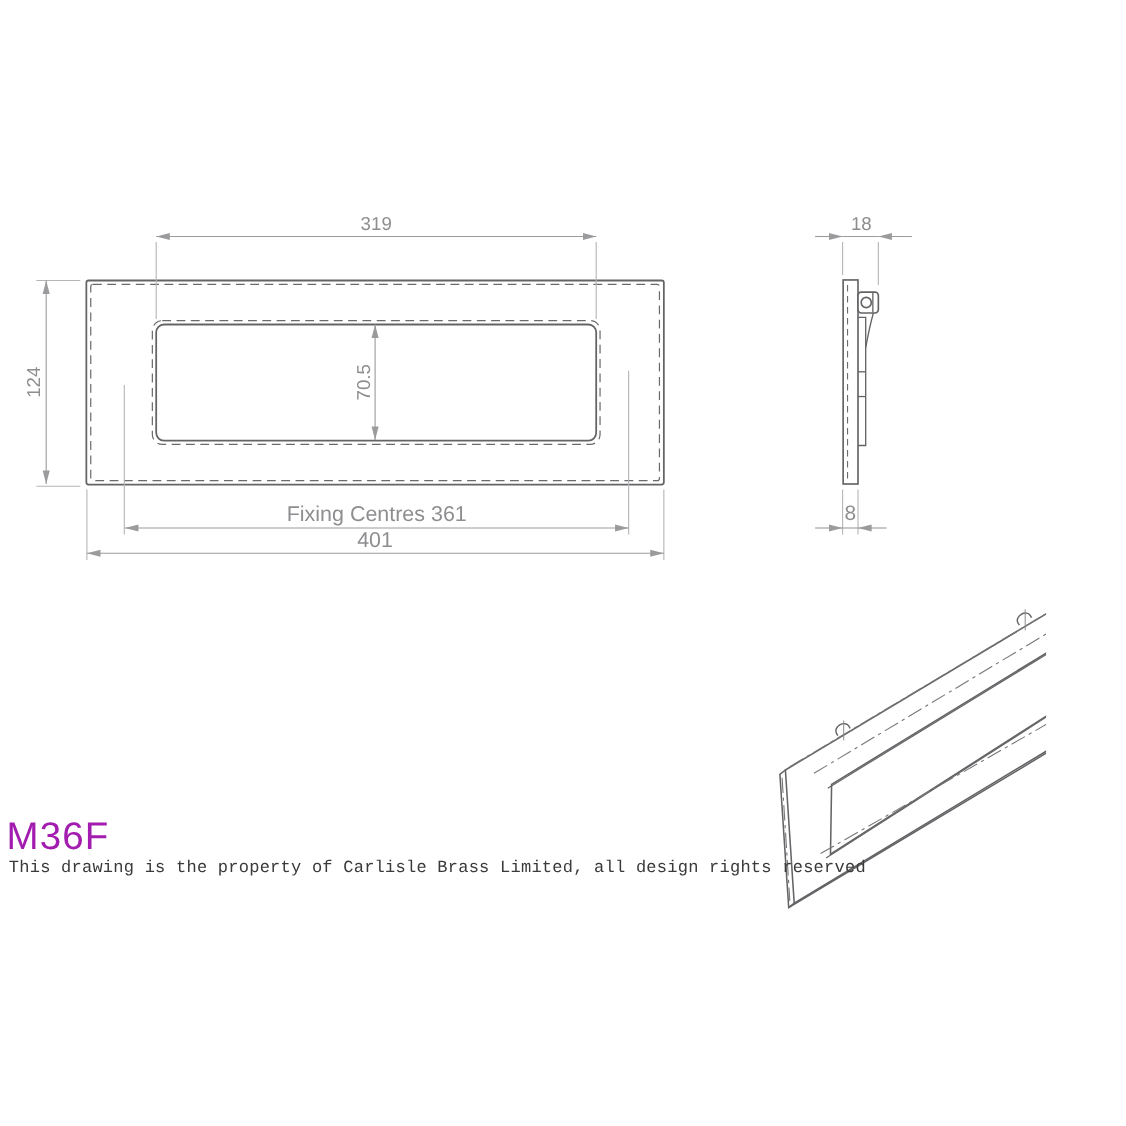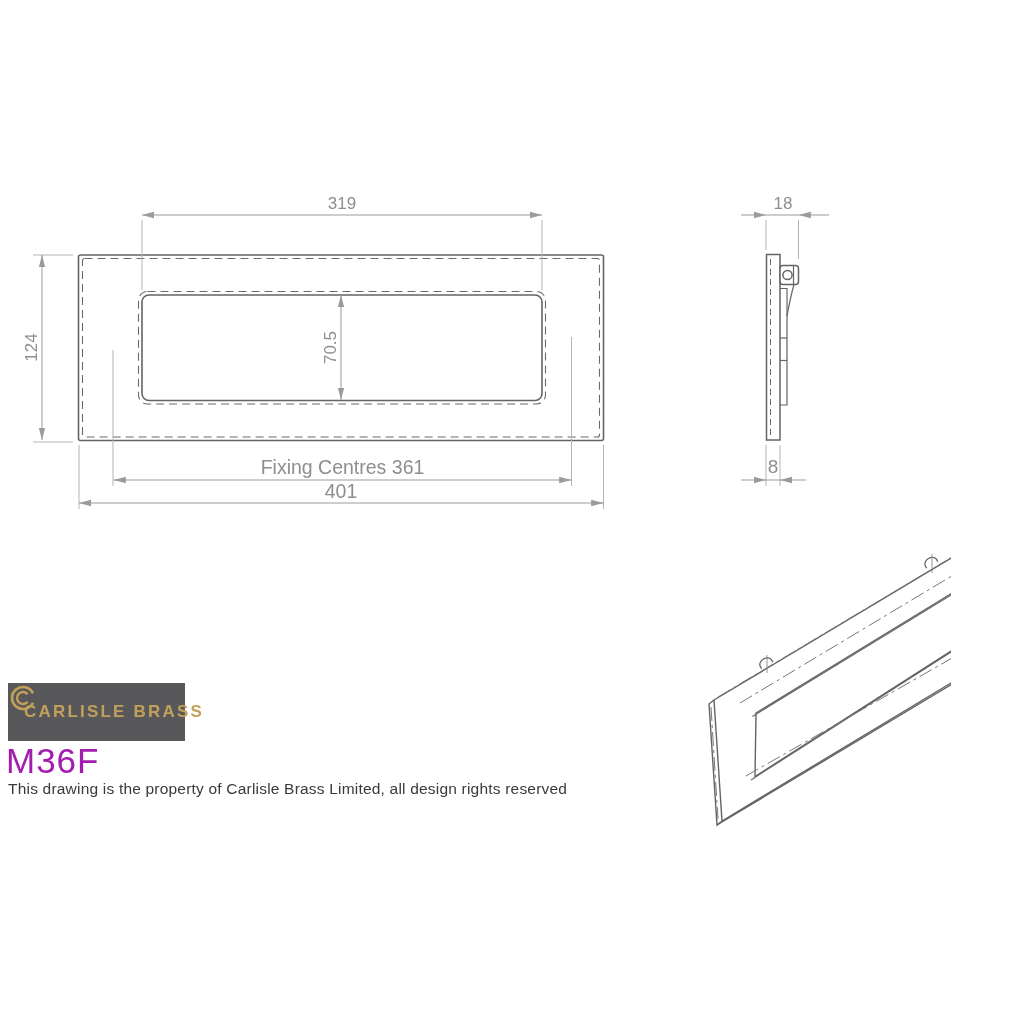--- a/index.html
+++ b/index.html
@@ -15,21 +15,21 @@
   }
   .logo-mark{flex:0 0 auto;margin-right:9px;}
   .logo-text{
     color:#c2a05a;font-size:17px;font-weight:bold;letter-spacing:2.2px;white-space:nowrap;
   }
   .product-code{
     position:absolute;left:6px;top:741px;font-size:35px;font-weight:300;
     color:#a21caf;letter-spacing:1px;
   }
   .disclaimer{
-    position:absolute;left:8px;top:780px;font-size:15.5px;color:#3a3a3a;letter-spacing:0.2px;
+    position:absolute;left:8px;top:780px;font-size:15.5px;color:#3a3a3a;letter-spacing:0.2px;font-family:Liberation Mono, monospace;
   }
 </style>
 </head>
 <body>
 
 <div class="sheet">
 
   <svg width="1024" height="1024" viewBox="0 0 1024 1024">
     <defs>
       <marker id="arr" viewBox="0 0 12 8" refX="11.5" refY="4" markerWidth="13" markerHeight="8.6" orient="auto-start-reverse" markerUnits="userSpaceOnUse">
@@ -130,24 +130,17 @@
         <path transform="translate(767,665) rotate(-31)" d="M-6.5,0.5 L-6.5,-2 A6.5,5 0 0 1 6.5,-2 L6.5,0.5"></path>
         <path transform="translate(932,564.5) rotate(-31)" d="M-6.5,0.5 L-6.5,-2 A6.5,5 0 0 1 6.5,-2 L6.5,0.5"></path>
       </g>
       <g stroke="#8a8a8d" stroke-width="0.9" fill="none">
         <path d="M767,655 V673"></path>
         <path d="M932,554 V573"></path>
       </g>
     </g>
   </svg>
 
-  <div class="logo-box">
-    <svg class="logo-mark" width="30" height="30" viewBox="-15 -15 30 30">
-      <path d="M10,-4.7 A11,11 0 1 0 10,4.7" fill="none" stroke="#c2a05a" stroke-width="2.6"></path>
-      <path d="M4.6,-3.9 A6,6 0 1 0 4.6,3.9" fill="none" stroke="#c2a05a" stroke-width="2.4"></path>
-    </svg>
-    <span class="logo-text">CARLISLE BRASS</span>
-  </div>
 
   <div class="product-code">M36F</div>
   <div class="disclaimer">This drawing is the property of Carlisle Brass Limited, all design rights reserved</div>
 
 </div>
 
 </body></html>

